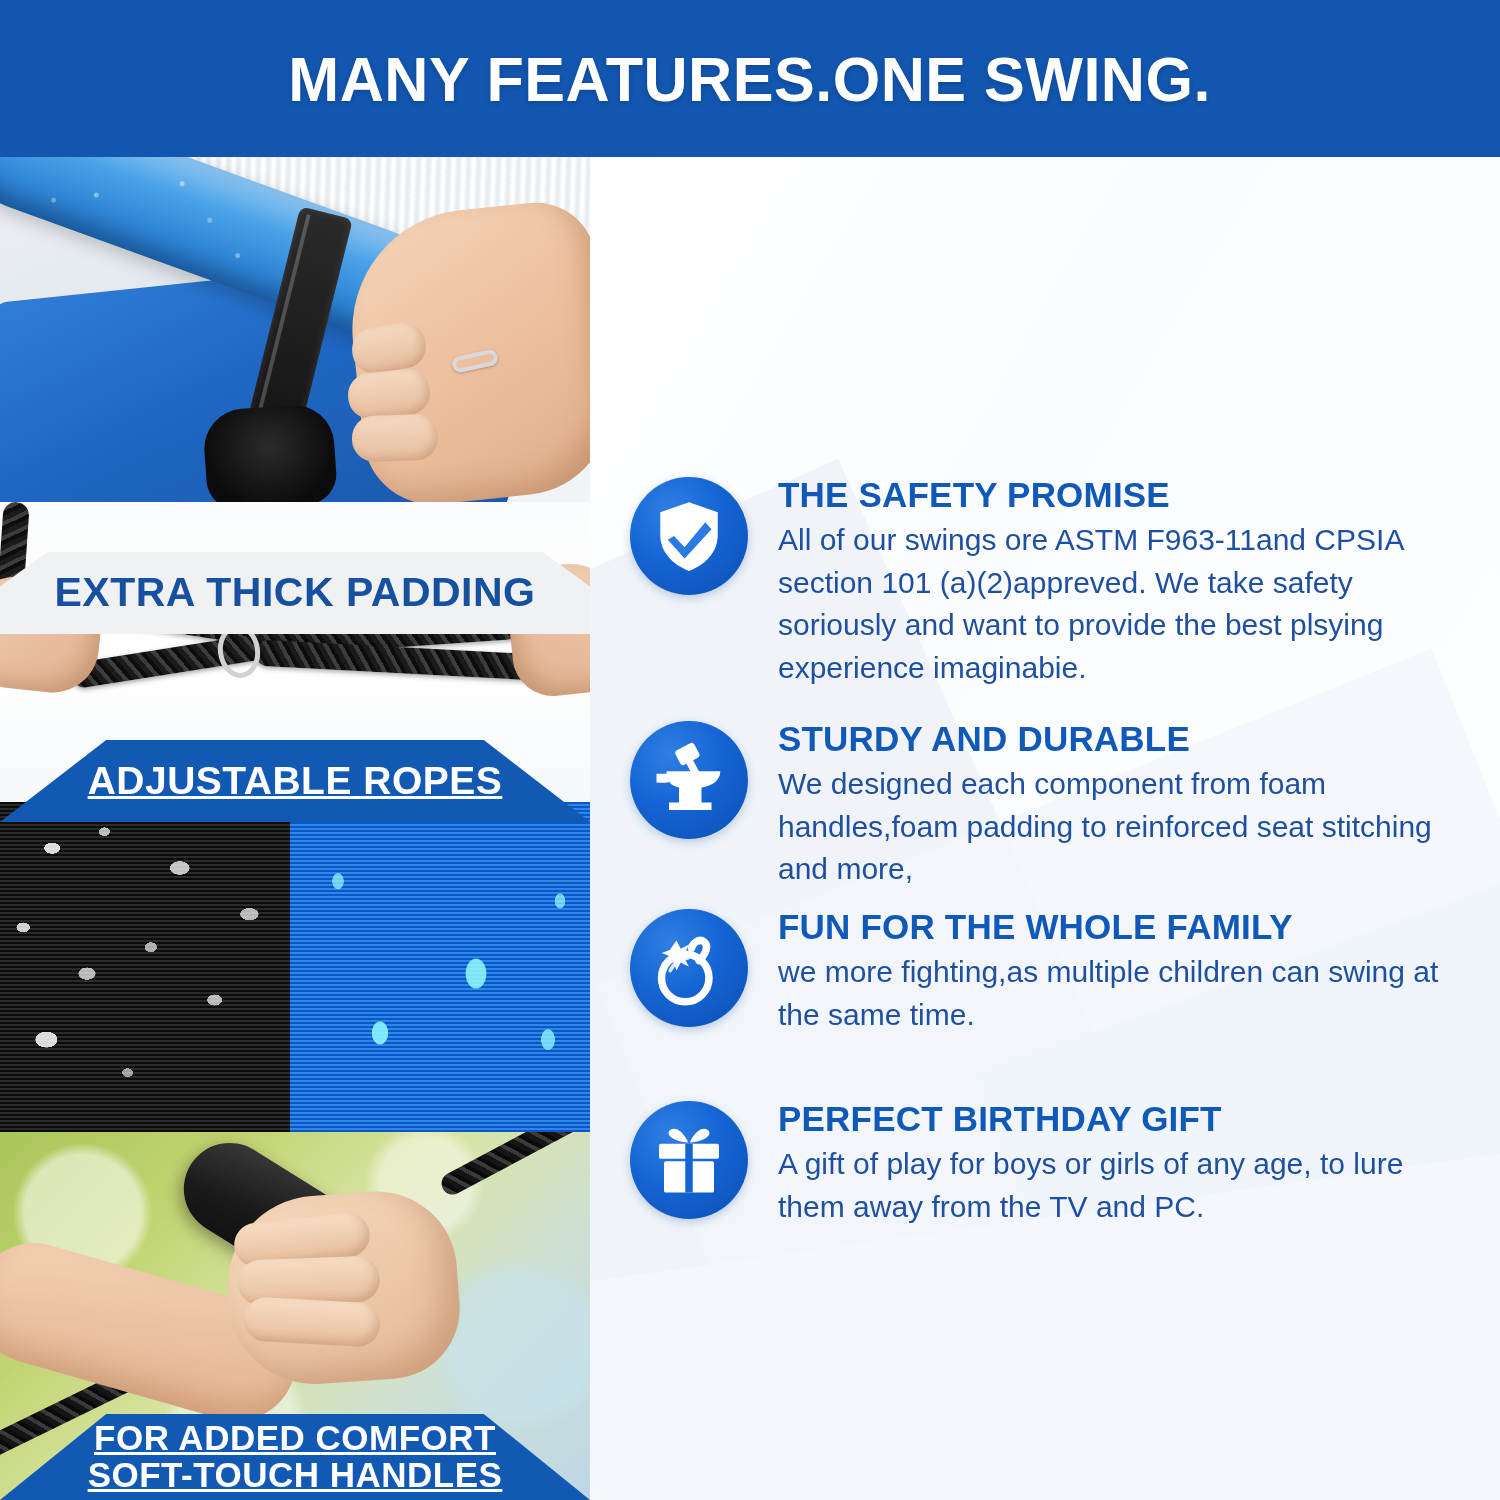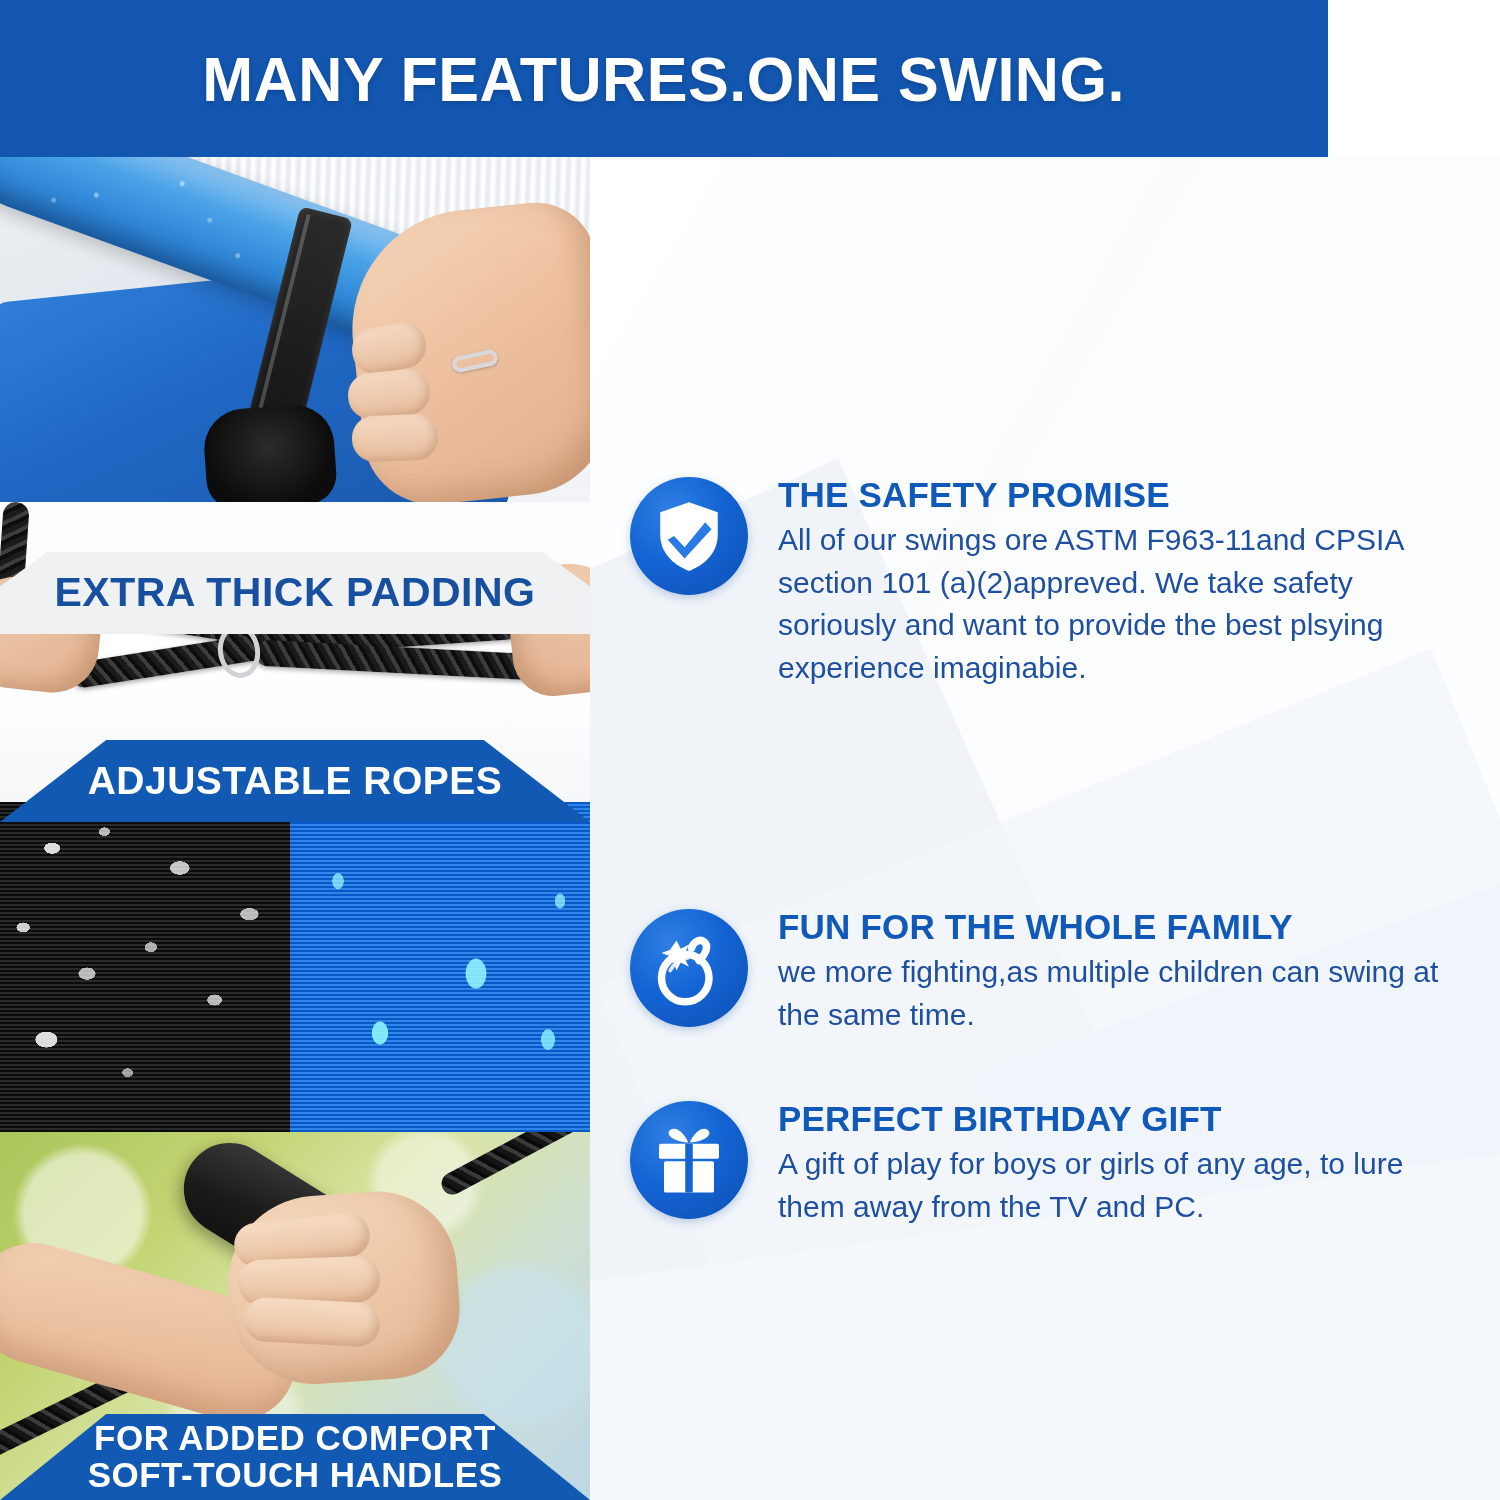--- a/index.html
+++ b/index.html
@@ -6,21 +6,21 @@
   html,body{ width:1500px; height:1500px; }
   body{
     font-family:"Liberation Sans", sans-serif;
     background:#ffffff;
     overflow:hidden;
   }
   .page{ position:relative; width:1500px; height:1500px; overflow:hidden; background:#fff; }
 
   
   .header{
-    position:absolute; left:0; top:0; width:1328px; height:157px;
+    position:absolute; left:0; top:0; width:1500px; height:157px;
     background:#1256B0;
     display:flex; align-items:center; justify-content:center;
   }
   .header-title{
     color:#ffffff;
     font-size:63px;
     font-weight:bold;
     letter-spacing:0.5px;
     white-space:nowrap;
     text-shadow:0 2px 5px rgba(0,0,0,.18);
@@ -224,20 +224,21 @@
   }
   .cap-white{
     background:#f0f1f3;
     color:#17509e;
     clip-path:polygon(8% 0%, 92% 0%, 100% 42%, 100% 100%, 0% 100%, 0% 42%);
   }
   .cap-blue{
     background:#1259B3;
     color:#ffffff;
     clip-path:polygon(18% 0%, 82% 0%, 100% 100%, 0% 100%);
+    text-decoration:underline;
   }
   .cap1{ top:552px; height:82px; font-size:41px; letter-spacing:.5px;text-align:center; }
   .cap2{ top:740px; height:82px; font-size:39px; letter-spacing:.5px; }
   .cap3{ top:1000px; height:116px; font-size:39px; letter-spacing:.5px; padding-top:6px; }
   .cap4{ top:1414px; height:86px; font-size:35px; letter-spacing:.5px; }
   .cap-line{ display:block; }
 
   
   .right-col{
     position:absolute; left:590px; top:157px; width:910px; height:1343px;
@@ -363,20 +364,34 @@
             <path d="M32 5 L55 13 V31 C55 45 45 55 32 60 C19 55 9 45 9 31 V13 Z" fill="#ffffff"></path>
             <path d="M20 32 L28.5 41 L45 21 L50 26.5 L28.5 50 L15 35 Z" fill="#2a7ae4"></path>
           </svg>
         </div>
         <div class="f-text">
           <div class="f-title">THE SAFETY PROMISE</div>
           <div class="f-body">All of our swings ore ASTM F963-11and CPSIA section 101 (a)(2)appreved. We take safety soriously and want to provide the best plsying experience imaginabie.</div>
         </div>
       </div>
 
+      <div class="feature fi2">
+        <div class="icon-wrap">
+          <svg viewBox="0 0 64 64" aria-hidden="true">
+            <rect x="22" y="5" width="17" height="13" rx="2.5" fill="#ffffff" transform="rotate(-28 30 11)"></rect>
+            <rect x="33" y="13" width="6" height="22" rx="2" fill="#ffffff" transform="rotate(-28 36 24)"></rect>
+            <path d="M6 27 H22 C22 33 16 35 6 34 Z" fill="#ffffff"></path>
+            <path d="M14 25 H57 C57 34 48 37 42 38 V50 H50 V56 H16 V50 H24 V38 C18 37 14 33 14 25 Z" fill="#ffffff"></path>
+          </svg>
+        </div>
+        <div class="f-text">
+          <div class="f-title">STURDY AND DURABLE</div>
+          <div class="f-body">We designed each component from foam handles,foam padding to reinforced seat stitching and more,</div>
+        </div>
+      </div>
 
       <div class="feature fi3">
         <div class="icon-wrap">
           <svg viewBox="0 0 64 64" aria-hidden="true">
             <circle cx="29" cy="40" r="19" fill="none" stroke="#ffffff" stroke-width="6"></circle>
             <path d="M40 26 C46 20 48 14 44 11 C40 8 35 12 34 16" fill="none" stroke="#ffffff" stroke-width="6" stroke-linecap="round"></path>
             <path d="M22 10 l3.4 6.6 L32 13.2 l-3.4 6.6 L35 22 l-6.6 2.4 L32 31 l-6.6-3.4 L22 34 l-2.4-6.6 L13 29 l3.4-6.6 L10 20 l6.6-2.4 Z" fill="#ffffff"></path>
             <path d="M17 34 C20 28 25 25 31 24" fill="none" stroke="#ffffff" stroke-width="3" stroke-linecap="round" opacity="0.85"></path>
           </svg>
         </div>

